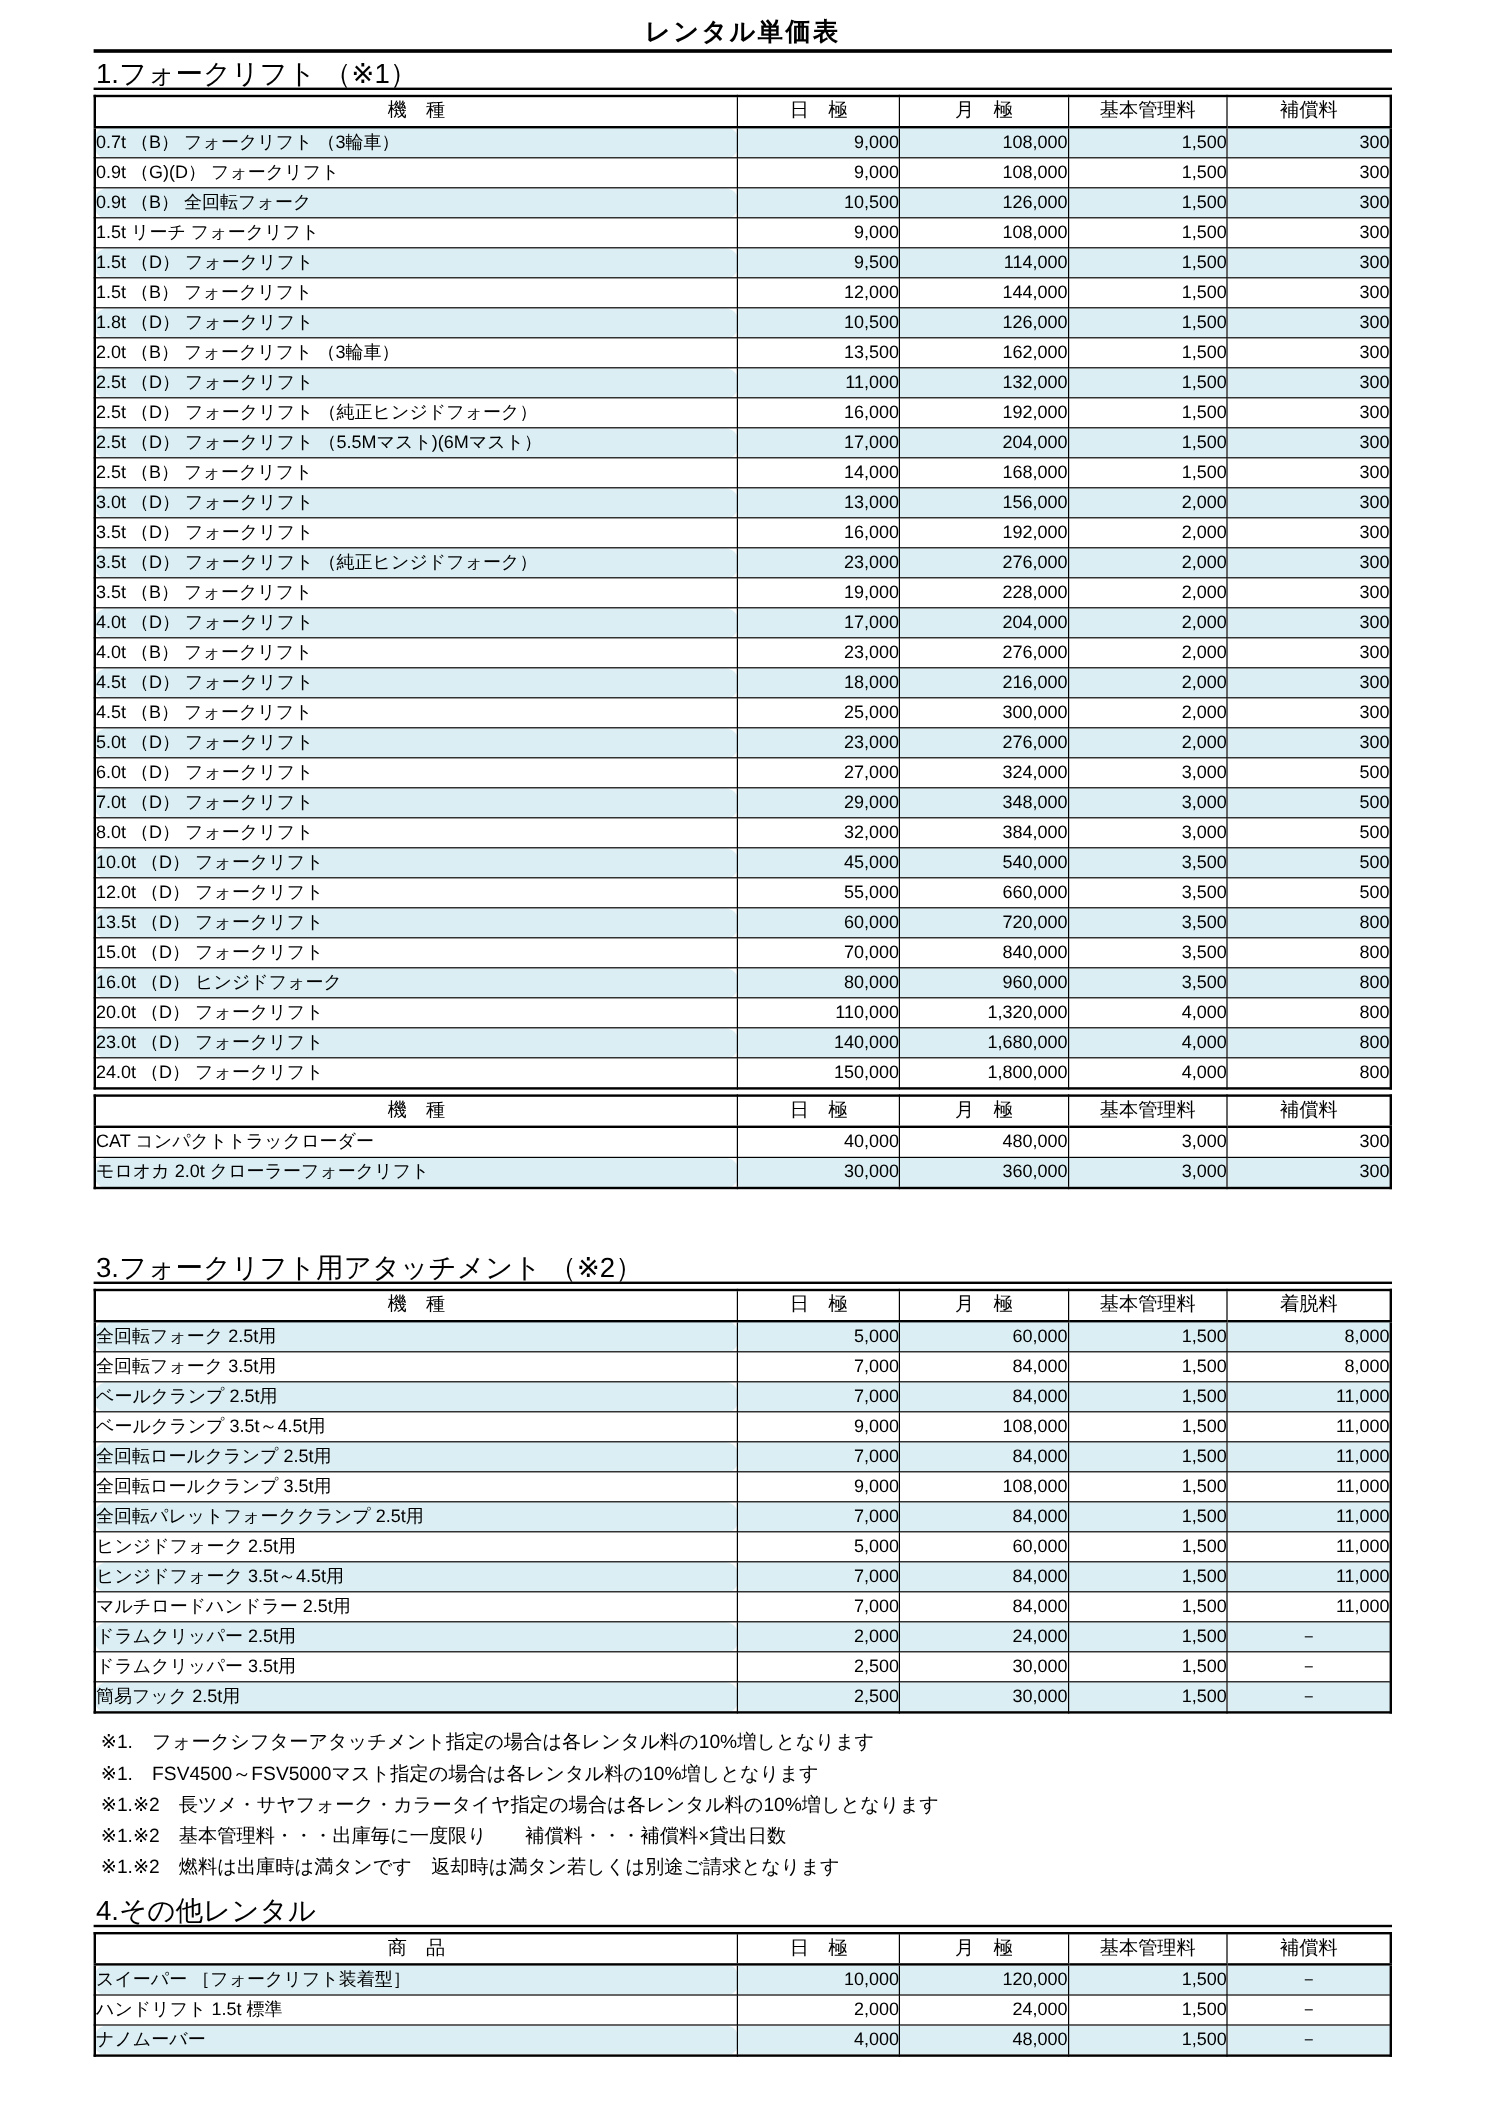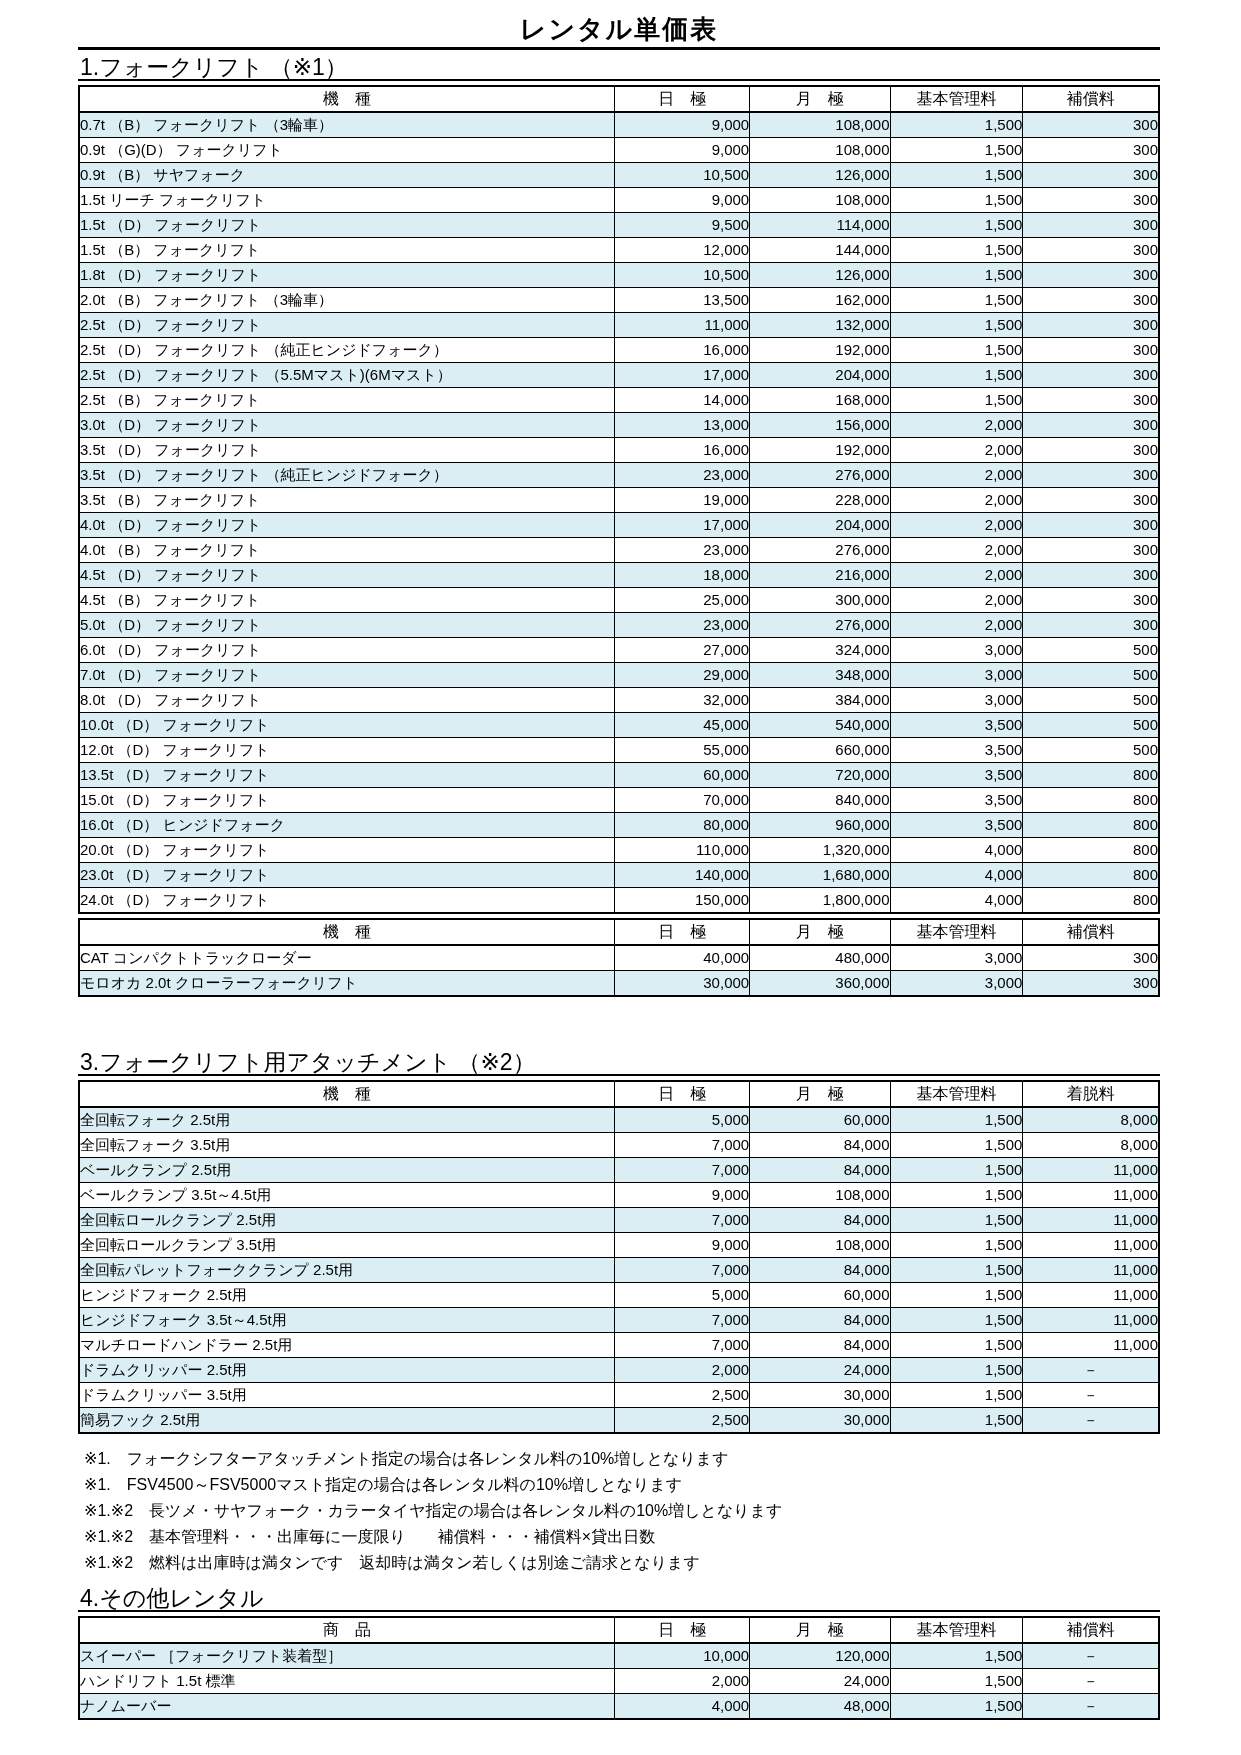--- a/index.html
+++ b/index.html
@@ -8,21 +8,21 @@
     width:1241px; height:1755px;
     margin:0 auto;
     background:#ffffff;
     box-sizing:border-box;
     padding:14px 81px 0 78px;
     font-family:"Liberation Sans","DejaVu Sans",sans-serif;
     color:#000;
     overflow:hidden;
   }
   .title {
-    font-size:26px;
+    font-size:21px;
     font-weight:bold;
     text-align:center;
     letter-spacing:2px;
     border-bottom:3px solid #000;
     padding-bottom:2px;
     line-height:1.2;
   }
   .section-heading {
     font-size:23px;
     line-height:20px;
@@ -49,21 +49,21 @@
     line-height:24px;
     white-space:nowrap;
     overflow:hidden;
   }
   table.price-table thead th {
     border-bottom:2px solid #000;
     font-size:16px;
     font-weight:normal;
     text-align:center;
   }
-  td.cell-name  { text-align:left;  padding-left:5px; }
+  td.cell-name  { text-align:left;  padding-left:5px;border-radius:10px; }
   td.cell-num   { text-align:right; padding-right:9px; }
   td.cell-dash  { text-align:center; }
   
   col.c-name { width:49.6%; }
   col.c-day  { width:12.5%; }
   col.c-mon  { width:13.0%; }
   col.c-mgmt { width:12.3%; }
   col.c-last { width:12.6%; }
   
   table.stripe-odd  tbody tr:nth-child(odd)  td { background:#daeef3; }
@@ -110,21 +110,21 @@
           <td class="cell-num">300</td>
         </tr>
         <tr>
           <td class="cell-name">0.9t （G)(D） フォークリフト</td>
           <td class="cell-num">9,000</td>
           <td class="cell-num">108,000</td>
           <td class="cell-num">1,500</td>
           <td class="cell-num">300</td>
         </tr>
         <tr>
-          <td class="cell-name">0.9t （B） サヤフォーク</td>
+          <td class="cell-name">0.9t （B） 全回転フォーク</td>
           <td class="cell-num">10,500</td>
           <td class="cell-num">126,000</td>
           <td class="cell-num">1,500</td>
           <td class="cell-num">300</td>
         </tr>
         <tr>
           <td class="cell-name">1.5t リーチ フォークリフト</td>
           <td class="cell-num">9,000</td>
           <td class="cell-num">108,000</td>
           <td class="cell-num">1,500</td>

